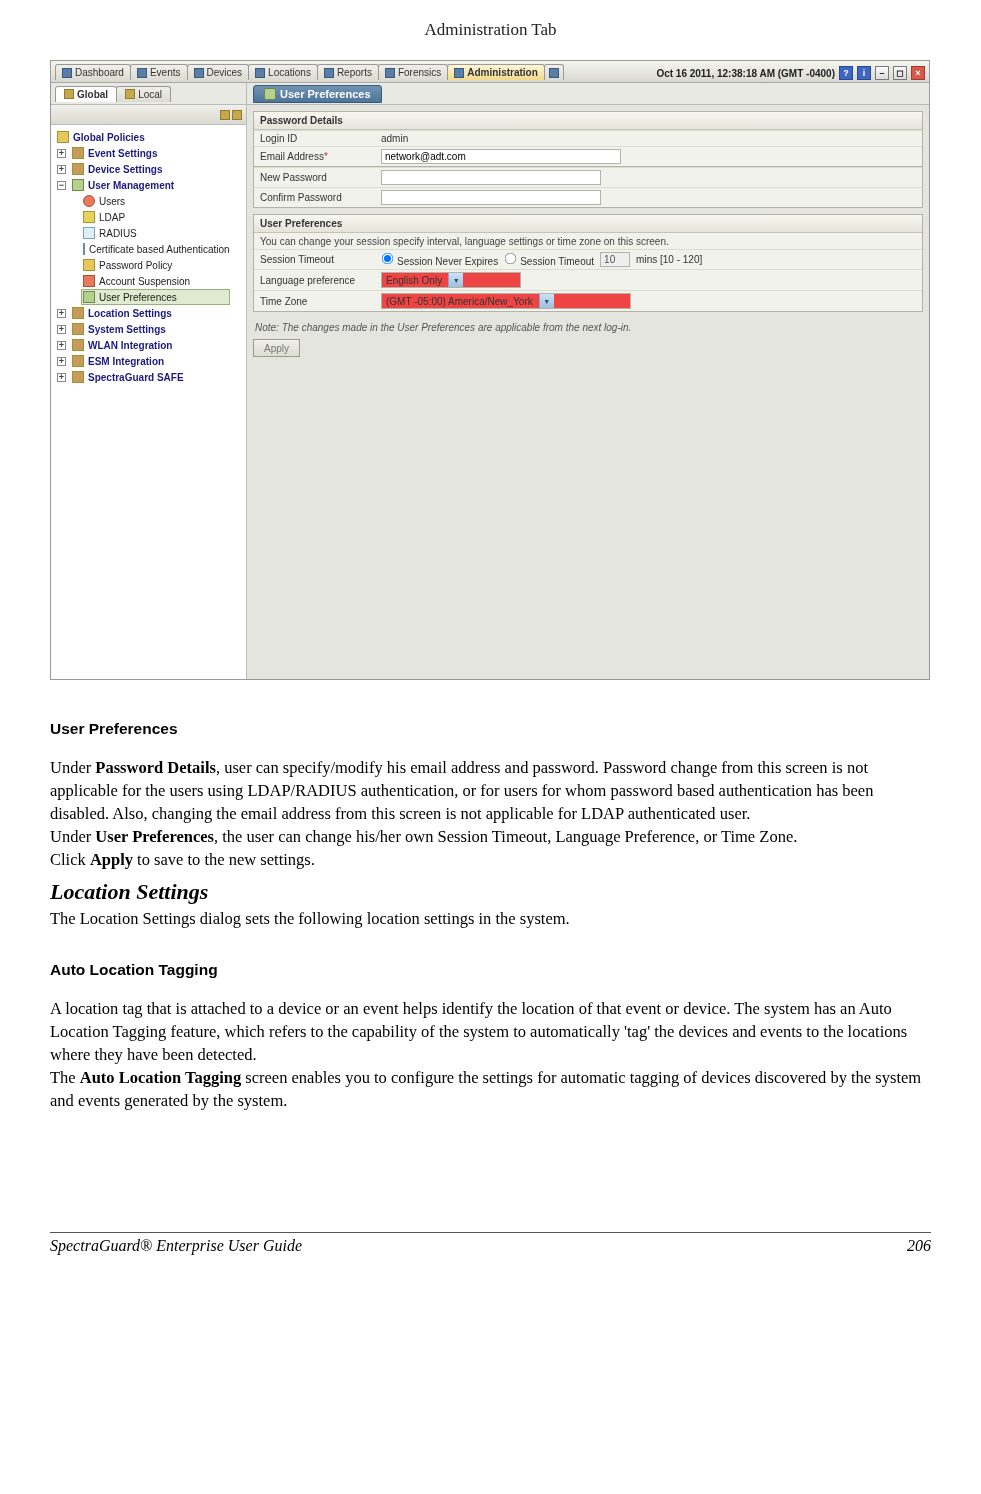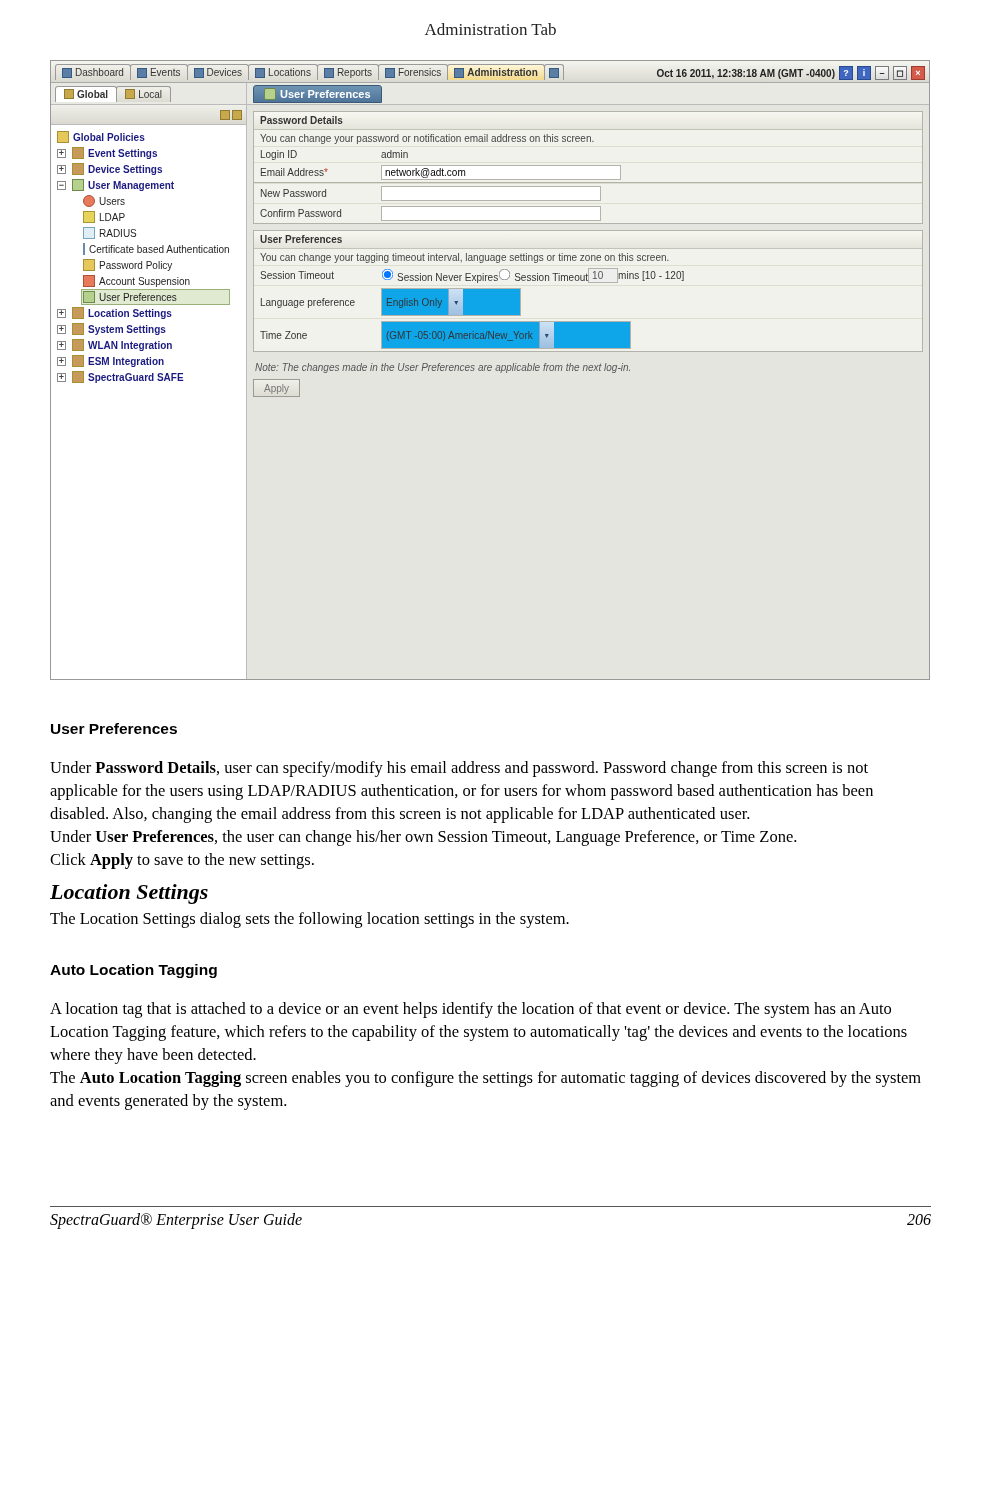--- a/index.html
+++ b/index.html
@@ -258,42 +258,43 @@
     background: #fff;
     height: 15px;
     font-size: 10px;
     padding: 0 3px;
     width: 220px;
   }
   .form-input.wide { width: 240px; }
   .radio-row {
     display: flex;
     align-items: center;
+    gap: 6px;
     font-size: 10px;
   }
   .note {
     font-size: 10px;
     font-style: italic;
     color: #555;
     padding: 4px 2px 6px 2px;
   }
   .btn {
     border: 1px solid #9a9a90;
     background: linear-gradient(#f0f0ea,#dcdcd3);
     padding: 2px 10px;
     font-size: 10px;
     color: #777;
     height: 18px;
     display: inline-flex;
     align-items: center;
   }
   .select-wrap {
     border: 1px solid #b3b3aa;
-    background: #0ea5e9;
-    height: 28px;
+    background: #ef4444;
+    height: 16px;
     display: inline-flex;
     align-items: center;
     font-size: 10px;
     padding: 0 0 0 4px;
   }
   .select-wrap .sel-arrow {
     width: 15px;
     height: 100%;
     background: linear-gradient(#cde2f5,#9dbfe0);
     border-left: 1px solid #8aa9c5;
@@ -316,21 +317,21 @@
   }
   h3.italic-heading {
     font-family: Georgia, serif;
     font-style: italic;
     font-weight: bold;
     font-size: 22px;
     margin: 8px 0 2px 0;
   }
   .footer {
     border-top: 1px solid #555;
-    margin-top: 94px;
+    margin-top: 120px;
     padding-top: 4px;
     display: flex;
     justify-content: space-between;
     font-style: italic;
     font-size: 16px;
   }
   .footer .right { font-style: italic; }
 </style>
 </head>
 <body>
@@ -488,21 +489,20 @@
               <span class="node-ico cfg"></span>
               <span>SpectraGuard SAFE</span>
             </div>
         </div>
       </div>
 
       <div class="main-panel">
         
         <div class="section-box">
           <div class="section-title">Password Details</div>
-          <div class="section-desc">You can change your password or notification email address on this screen.</div>
           <div class="form-row">
             <div class="form-label">Login ID</div>
             <div>admin</div>
           </div>
           <div class="form-row">
             <div class="form-label"><span>Email Address</span><span class="req">*</span></div>
             <input class="form-input wide" value="network@adt.com" style="">
           </div>
         </div>
         <div class="section-box" style="border-top:none;margin-top:-6px">
@@ -512,21 +512,21 @@
           </div>
           <div class="form-row">
             <div class="form-label">Confirm Password</div>
             <input class="form-input" type="password" style="">
           </div>
         </div>
 
         
         <div class="section-box">
           <div class="section-title">User Preferences</div>
-          <div class="section-desc">You can change your tagging timeout interval, language settings or time zone on this screen.</div>
+          <div class="section-desc">You can change your session specify interval, language settings or time zone on this screen.</div>
           <div class="form-row">
             <div class="form-label">Session Timeout</div>
             <div class="radio-row">
               <label><input type="radio" checked="" style=""><span>Session Never Expires</span></label>
               <label><input type="radio" style=""><span>Session Timeout</span></label>
               <input class="form-input" style="width: 30px; background: rgb(238, 238, 238);" disabled="" value="10">
               <span>mins [10 - 120]</span>
             </div>
           </div>
           <div class="form-row">

